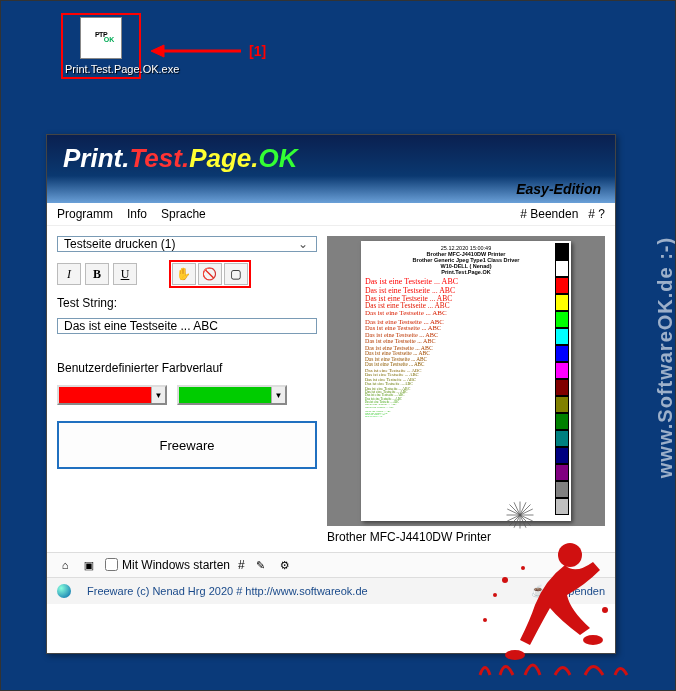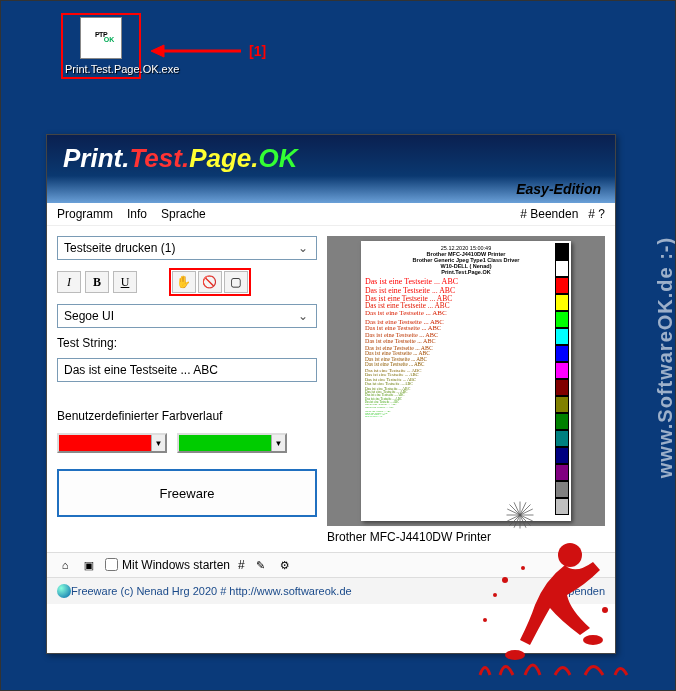--- a/index.html
+++ b/index.html
@@ -119,21 +119,21 @@
     background: #fff;
   }
   .left-panel {
     width: 260px;
     display: flex;
     flex-direction: column;
     gap: 8px;
   }
   .combo, .txt {
     border: 1px solid #7a9bb5;
-    height: 24px;
+    height: 16px;
     padding: 0 6px;
     display: flex;
     align-items: center;
     font-size: 12px;
     background: #fff;
     position: relative;
   }
   .combo::after {
     content: "⌄";
     position: absolute;
@@ -215,21 +215,21 @@
     padding: 4px 10px;
     border-top: 1px solid #ddd;
     font-size: 12px;
     background: #fafafa;
   }
   .bottombar .mini-ico { width:16px; height:16px; display:inline-flex; align-items:center; justify-content:center; font-size:11px; }
   
   .statusbar {
     display: flex;
     align-items: center;
-    gap: 0;
+    gap: 16px;
     padding: 6px 10px;
     border-top: 1px solid #ddd;
     font-size: 11px;
     color: #1a4a8a;
     background: #f4f4f4;
   }
   .statusbar .globe {
     width:14px; height:14px; border-radius:50%;
     background: radial-gradient(circle at 30% 30%, #8fd, #06a);
   }
@@ -326,23 +326,20 @@
       </div>
       <div class="fmt-row">
         <div class="fmt-btn" style="font-style:italic">I</div>
         <div class="fmt-btn" style="font-weight:bold">B</div>
         <div class="fmt-btn" style="text-decoration:underline">U</div>
         <div class="fmt-group">
           <div class="fmt-btn">✋</div>
           <div class="fmt-btn">🚫</div>
           <div class="fmt-btn">▢</div>
         </div>
-      </div>
-      <div class="combo">
-        <span>Segoe UI</span>
       </div>
       <div class="label-txt">Test String:</div>
       <div class="txt">
         <span>Das ist eine Testseite ... ABC</span>
       </div>
       <div class="label-txt" style="margin-top:19px">Benutzerdefinierter Farbverlauf</div>
       <div class="gradient-row">
         <div class="grad">
           <div class="swatch" style="background:#ff0000"></div>
           <div class="drop">▼</div>

